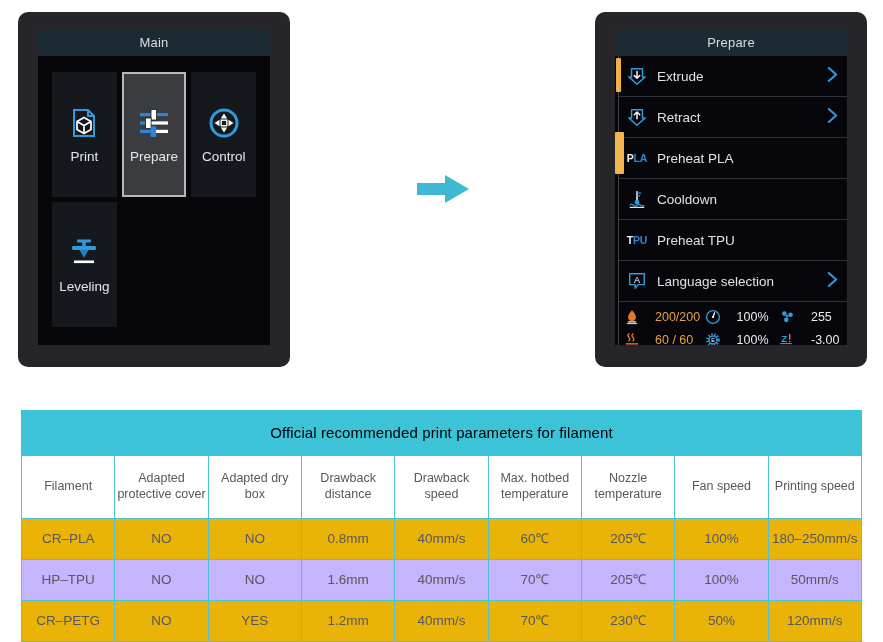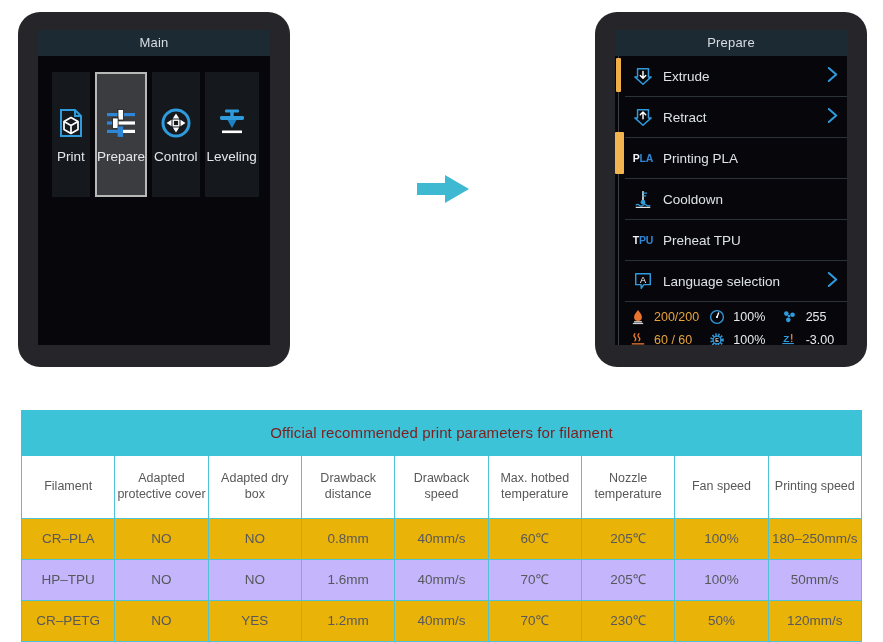--- a/index.html
+++ b/index.html
@@ -12,21 +12,21 @@
     height: 642px;
     position: relative;
     font-family: "Liberation Sans", sans-serif;
     overflow: hidden;
   }
 
   
   .device {
     position: absolute;
     background: #26262a;
-    border-radius: 22px;
+    border-radius: 10px;
     box-sizing: border-box;
   }
   #device-main  { left: 18px;  top: 12px; width: 272px; height: 355px; padding: 18px 20px 22px 20px; }
   #device-prep  { left: 595px; top: 12px; width: 272px; height: 355px; padding: 18px 20px 22px 20px; }
 
   .screen {
     width: 100%;
     height: 100%;
     background: #07070b;
     box-sizing: border-box;
@@ -42,21 +42,21 @@
     text-align: center;
     font-size: 13px;
     letter-spacing: .2px;
   }
 
   
   .tile-grid {
     position: absolute;
     left: 0; right: 0; top: 26px; bottom: 0;
     display: grid;
-    grid-template-columns: 1fr 1fr 1fr 1fr;
+    grid-template-columns: 1fr 1fr 1fr;
     grid-template-rows: 1fr 1fr;
     gap: 5px;
     padding: 16px 14px 18px 14px;
     box-sizing: border-box;
   }
   .tile {
     background: #15191d;
     display: flex;
     flex-direction: column;
     align-items: center;
@@ -79,21 +79,20 @@
   #flow-arrow {
     position: absolute;
     left: 415px; top: 172px;
     width: 58px; height: 34px;
   }
 
   
   .menu-wrap {
     position: absolute;
     left: 0; right: 0; top: 26px; bottom: 0;
-    padding-left: 6px;
     box-sizing: border-box;
   }
   .scroll-track {
     position: absolute;
     left: 3px; top: 0; bottom: 0;
     width: 1px;
     background: #3c4247;
   }
   .scroll-mark {
     position: absolute;
@@ -149,21 +148,21 @@
     gap: 2px;
   }
   .status-line {
     display: flex;
     align-items: center;
     height: 21px;
   }
   .status-cell {
     display: flex;
     align-items: center;
-    gap: 8px;
+    gap: 15px;
   }
   .status-cell.c1 { width: 92px; }
   .status-cell.c2 { width: 84px; }
   .status-cell.c3 { width: 70px; }
   .status-ico { width: 17px; height: 17px; display: flex; align-items: center; justify-content: center; }
   .status-val { font-size: 12.5px; color: #e8eaec; white-space: nowrap; }
   .status-val.amber { color: #e8a33c; }
 
   
   #param-table {
@@ -177,21 +176,21 @@
   }
   #param-table td, #param-table th {
     border: 1px solid #4fc3d6;
     text-align: center;
     padding: 4px 2px;
     font-weight: normal;
     line-height: 1.25;
   }
   #param-table .banner {
     background: #3dc3d8;
-    color: #7f1d1d;
+    color: #000000;
     font-size: 15px;
     height: 36px;
     border: 1px solid #3dc3d8;
     letter-spacing: .1px;
   }
   #param-table .head td {
     background: #ffffff;
     height: 54px;
     color: #58585a;
     font-size: 12.5px;
@@ -314,21 +313,21 @@
               </svg>
           </span>
         </div>
 
         <div class="menu-row">
           <span class="menu-icon">
             <span class="badge-text">
               <span class="w">P</span><span class="b">LA</span>
             </span>
           </span>
-          <span class="menu-label">Printing PLA</span>
+          <span class="menu-label">Preheat PLA</span>
         </div>
 
         <div class="menu-row">
           <span class="menu-icon">
             <svg viewBox="0 0 22 22" width="20" height="20">
               <path d="M11 3 v10" stroke="#e9edf0" stroke-width="1.8" stroke-linecap="round"></path>
               <circle cx="11" cy="14.5" r="2.6" fill="#2f9bdd"></circle>
               <path d="M11 4.5 h4 M11 7.5 h3" stroke="#2f9bdd" stroke-width="1.5" stroke-linecap="round"></path>
               <path d="M3 17.8 q2 -1.6 4 0 t4 0 t4 0 t4 0" fill="none" stroke="#2f9bdd" stroke-width="1.3"></path>
               <path d="M3 20.2 h16" stroke="#e9edf0" stroke-width="1.3"></path>

